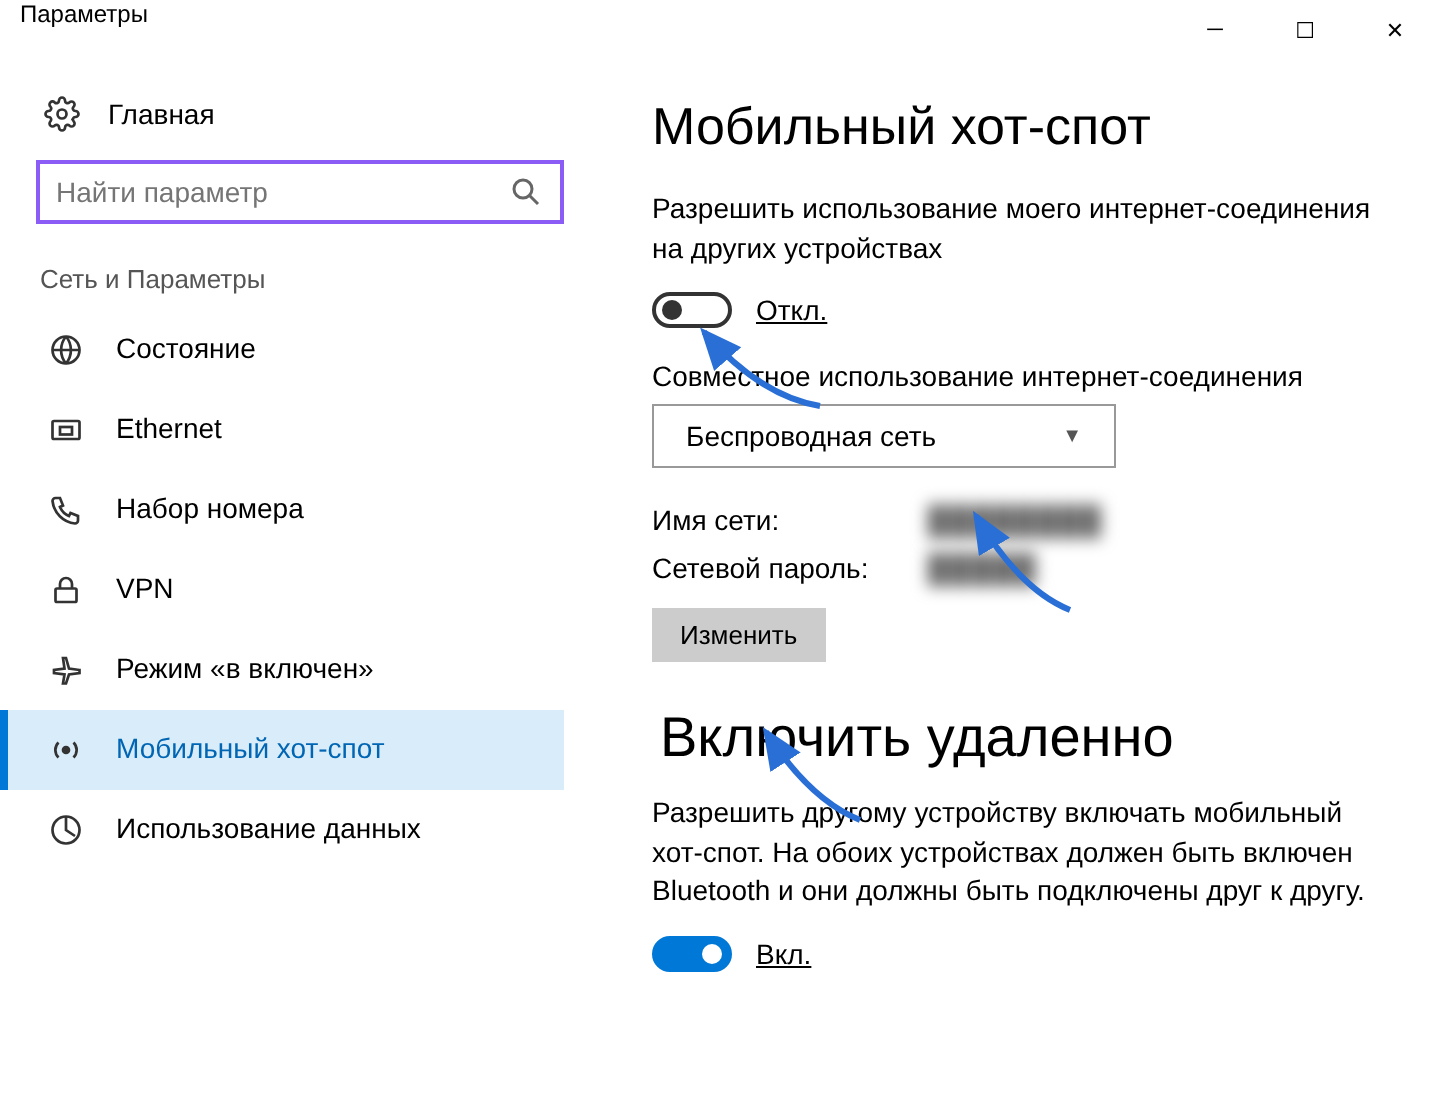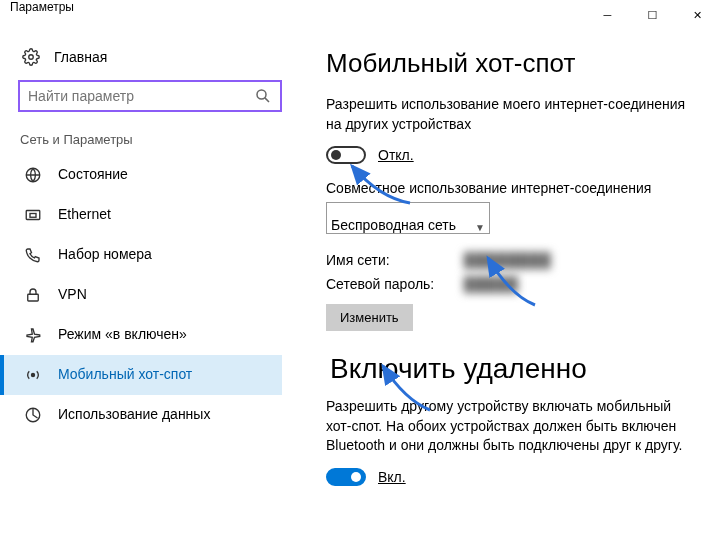--- a/index.html
+++ b/index.html
@@ -24,21 +24,21 @@
   .main { flex: 1; padding: 18px 30px 0 26px; overflow-y: auto; position: relative; }
   h1.page-title { font-weight: 400; font-size: 26px; margin-bottom: 16px; }
   h2.section-title { font-weight: 400; font-size: 28px; margin: 22px 0 12px 4px; }
   .desc { font-size: 14px; line-height: 1.4; margin-bottom: 12px; color: #000; }
   .toggle-row { display: flex; align-items: center; gap: 12px; margin-bottom: 16px; text-decoration: underline; }
   .toggle { width: 40px; height: 18px; border: 2px solid #333; border-radius: 10px; position: relative; cursor: pointer; display: inline-block; background: #fff; }
   .toggle .knob { position: absolute; width: 10px; height: 10px; border-radius: 50%; background: #333; top: 2px; left: 3px; }
   .toggle.on { background: #0078d7; border-color: #0078d7; }
   .toggle.on .knob { background: #fff; left: auto; right: 3px; }
   .field-label { font-size: 14px; margin-bottom: 6px; }
-  .select { border: 1px solid #999; height: 32px; width: 164px; display: flex; align-items: flex-end; justify-content: space-between; padding: 0 4px; cursor: pointer; margin-bottom: 18px; }
+  .select { border: 1px solid #999; height: 32px; width: 232px; display: flex; align-items: center; justify-content: space-between; padding: 0 16px; cursor: pointer; margin-bottom: 18px; }
   .chev { font-size: 10px; color: #555; }
   .kv-row { display: flex; gap: 18px; margin-bottom: 8px; font-size: 14px; align-items: center; }
   .kv-row .k { min-width: 120px; }
   .kv-row .v { filter: blur(4px); color: #666; letter-spacing: 1px; }
   .btn { background: #ccc; border: none; padding: 6px 14px; font-size: 13px; cursor: pointer; margin-top: 4px; }
   .arrow { position: absolute; pointer-events: none; }
   .arrow svg { overflow: visible; }
 </style>
 </head>
 <body>

